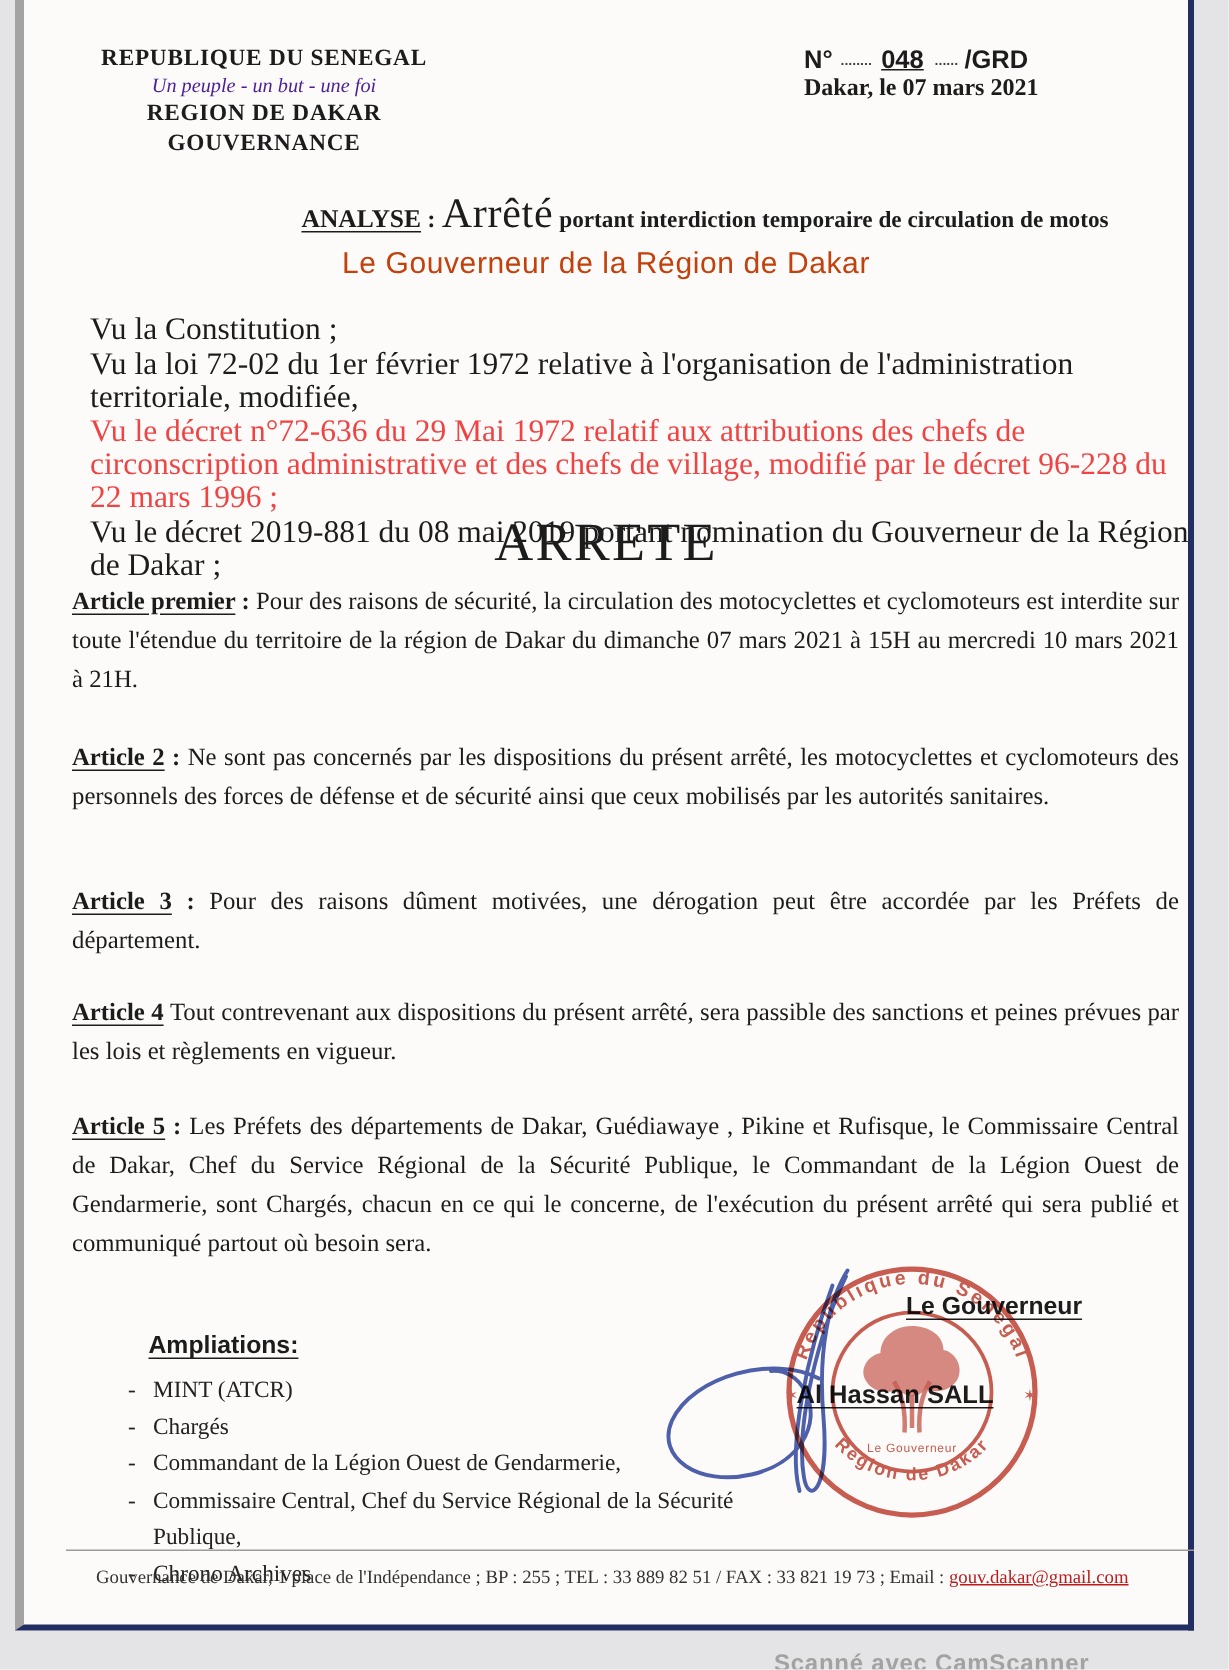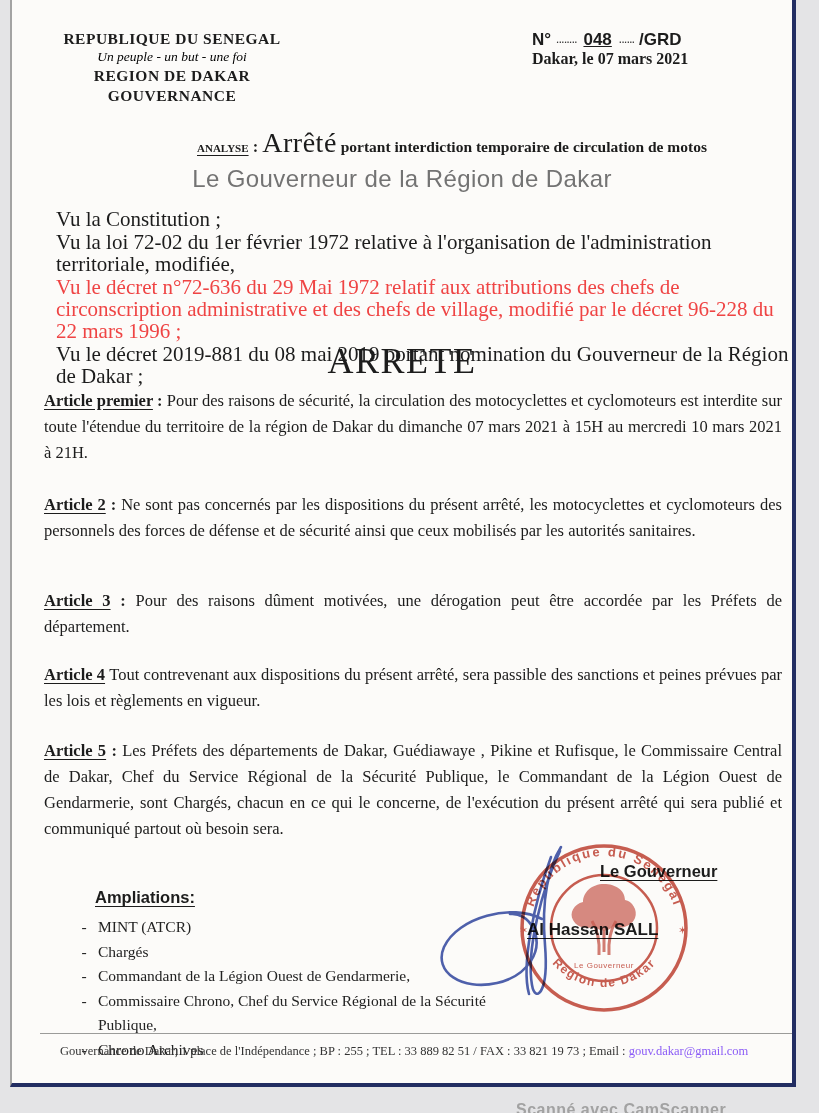--- a/index.html
+++ b/index.html
@@ -1,38 +1,38 @@
 <!DOCTYPE html>
 <html lang="fr"><head>
 <meta charset="utf-8">
 <style>
   html,body{margin:0;padding:0;}
   body{background:#e9e9eb;font-family:"Liberation Serif", serif;}
   .canvas{position:relative;width:819px;height:1113px;overflow:hidden;background:#e4e4e6;}
   .paper{position:absolute;left:10px;top:0;width:786px;height:1087px;background:#fcfbf9;
-         border-right:4px solid #222d62;border-bottom:4px solid #222d62;border-left:2px solid #a3a3a3;
+         border-right:4px solid #222d62;border-bottom:4px solid #222d62;border-left:6px solid #a3a3a3;
          box-sizing:border-box;color:#1c1c1c;}
   
   .hdr-left{position:absolute;left:45px;top:30px;width:230px;text-align:center;}
   .hdr-left .l1{font-weight:bold;font-size:15.5px;letter-spacing:.5px;}
-  .hdr-left .motto{font-style:italic;font-size:13.5px;margin-top:1px;color:#000000;}
+  .hdr-left .motto{font-style:italic;font-size:13.5px;margin-top:1px;color:#4c1d95;}
   .hdr-left .l3,.hdr-left .l4{font-weight:bold;font-size:15.5px;letter-spacing:.5px;margin-top:2px;}
   .hdr-right{position:absolute;left:520px;top:30px;width:240px;}
   .num-line{font-family:"Liberation Sans",sans-serif;font-weight:bold;font-size:17px;white-space:nowrap;}
   .num-line .dots{letter-spacing:-1px;font-weight:normal;font-size:13px;color:#3a3a3a;position:relative;top:-2px;}
   .num-line .num{text-decoration:underline;padding:0 2px;}
   .hdr-date{font-weight:bold;font-size:16px;}
   
   .analyse{position:absolute;left:185px;top:127px;width:590px;white-space:nowrap;}
-  .an-label{font-weight:bold;font-size:11px;text-decoration:underline;text-underline-offset:3px;margin-top:16px;}
+  .an-label{font-weight:bold;font-size:17px;text-decoration:underline;text-underline-offset:3px;margin-top:16px;}
   .an-colon{font-weight:bold;font-size:16.5px;}
   .an-word{font-size:28px;font-weight:500;letter-spacing:.5px;}
   .an-rest{font-weight:bold;font-size:15.5px;}
   .doc-title{position:absolute;left:0;top:165px;width:100%;text-align:center;
-             font-family:"Liberation Sans",sans-serif;font-size:24px;color:#737373;letter-spacing:.4px;}
+             font-family:"Liberation Sans",sans-serif;font-size:20px;color:#c2410c;letter-spacing:.4px;}
   
   .visas{position:absolute;left:44px;top:208px;width:740px;font-size:21px;line-height:22px;}
   .visas p{margin:0 0 1px 0;}
   .visas p.light{color:#ef4444;}
   
   .arrete{position:absolute;left:0;top:340px;width:100%;text-align:center;font-size:36px;letter-spacing:1.5px;}
   
   .article{position:absolute;left:32px;width:738px;font-size:16.5px;line-height:26px;text-align:justify;}
   .alabel{font-weight:bold;text-decoration:underline;text-underline-offset:3px;}
   .asep{font-weight:bold;}
@@ -51,21 +51,21 @@
   .st-star{font-size:11px;}
   
   .ampl{position:absolute;left:58px;top:888px;width:470px;}
   .ampl-h{font-family:"Liberation Sans",sans-serif;font-weight:bold;font-size:16.5px;
           text-decoration:underline;text-underline-offset:3px;margin-bottom:8px;margin-left:25px;}
   .ampl-item{font-size:15.5px;line-height:24.5px;color:#222;display:flex;}
   .ampl-item .dash{width:28px;text-align:center;flex:0 0 28px;}
   
   .foot-rule{position:absolute;left:28px;top:1033px;width:752px;height:0;border-top:1.5px solid #9b9b99;}
   .footer{position:absolute;left:48px;top:1044px;width:730px;font-size:12.5px;color:#333;white-space:nowrap;}
-  .footer .mail{color:#8b5cf6;}
+  .footer .mail{color:#b91c1c;text-decoration:underline;}
   
   .camscanner{position:absolute;left:516px;top:1101px;font-family:"Liberation Sans",sans-serif;
               font-weight:bold;font-size:16px;color:#a2a2a2;letter-spacing:.5px;}
 </style>
 </head>
 <body>
 
 <div class="canvas">
   <div class="paper">
 
@@ -158,21 +158,21 @@
       <div class="ampl-item">
         <span class="dash">-</span>
         <span>Chargés</span>
       </div>
       <div class="ampl-item">
         <span class="dash">-</span>
         <span>Commandant de la Légion Ouest de Gendarmerie,</span>
       </div>
       <div class="ampl-item">
         <span class="dash">-</span>
-        <span>Commissaire Chrono, Chef du Service Régional de la Sécurité Publique,</span>
+        <span>Commissaire Central, Chef du Service Régional de la Sécurité Publique,</span>
       </div>
       <div class="ampl-item">
         <span class="dash">-</span>
         <span>Chrono Archives</span>
       </div>
     </div>
 
     <div class="foot-rule"></div>
     <div class="footer">
       <span>Gouvernance de Dakar, 1 place de l'Indépendance ; BP : 255 ; TEL : 33 889 82 51 / FAX : 33 821 19 73 ; Email : </span><span class="mail">gouv.dakar@gmail.com</span>

